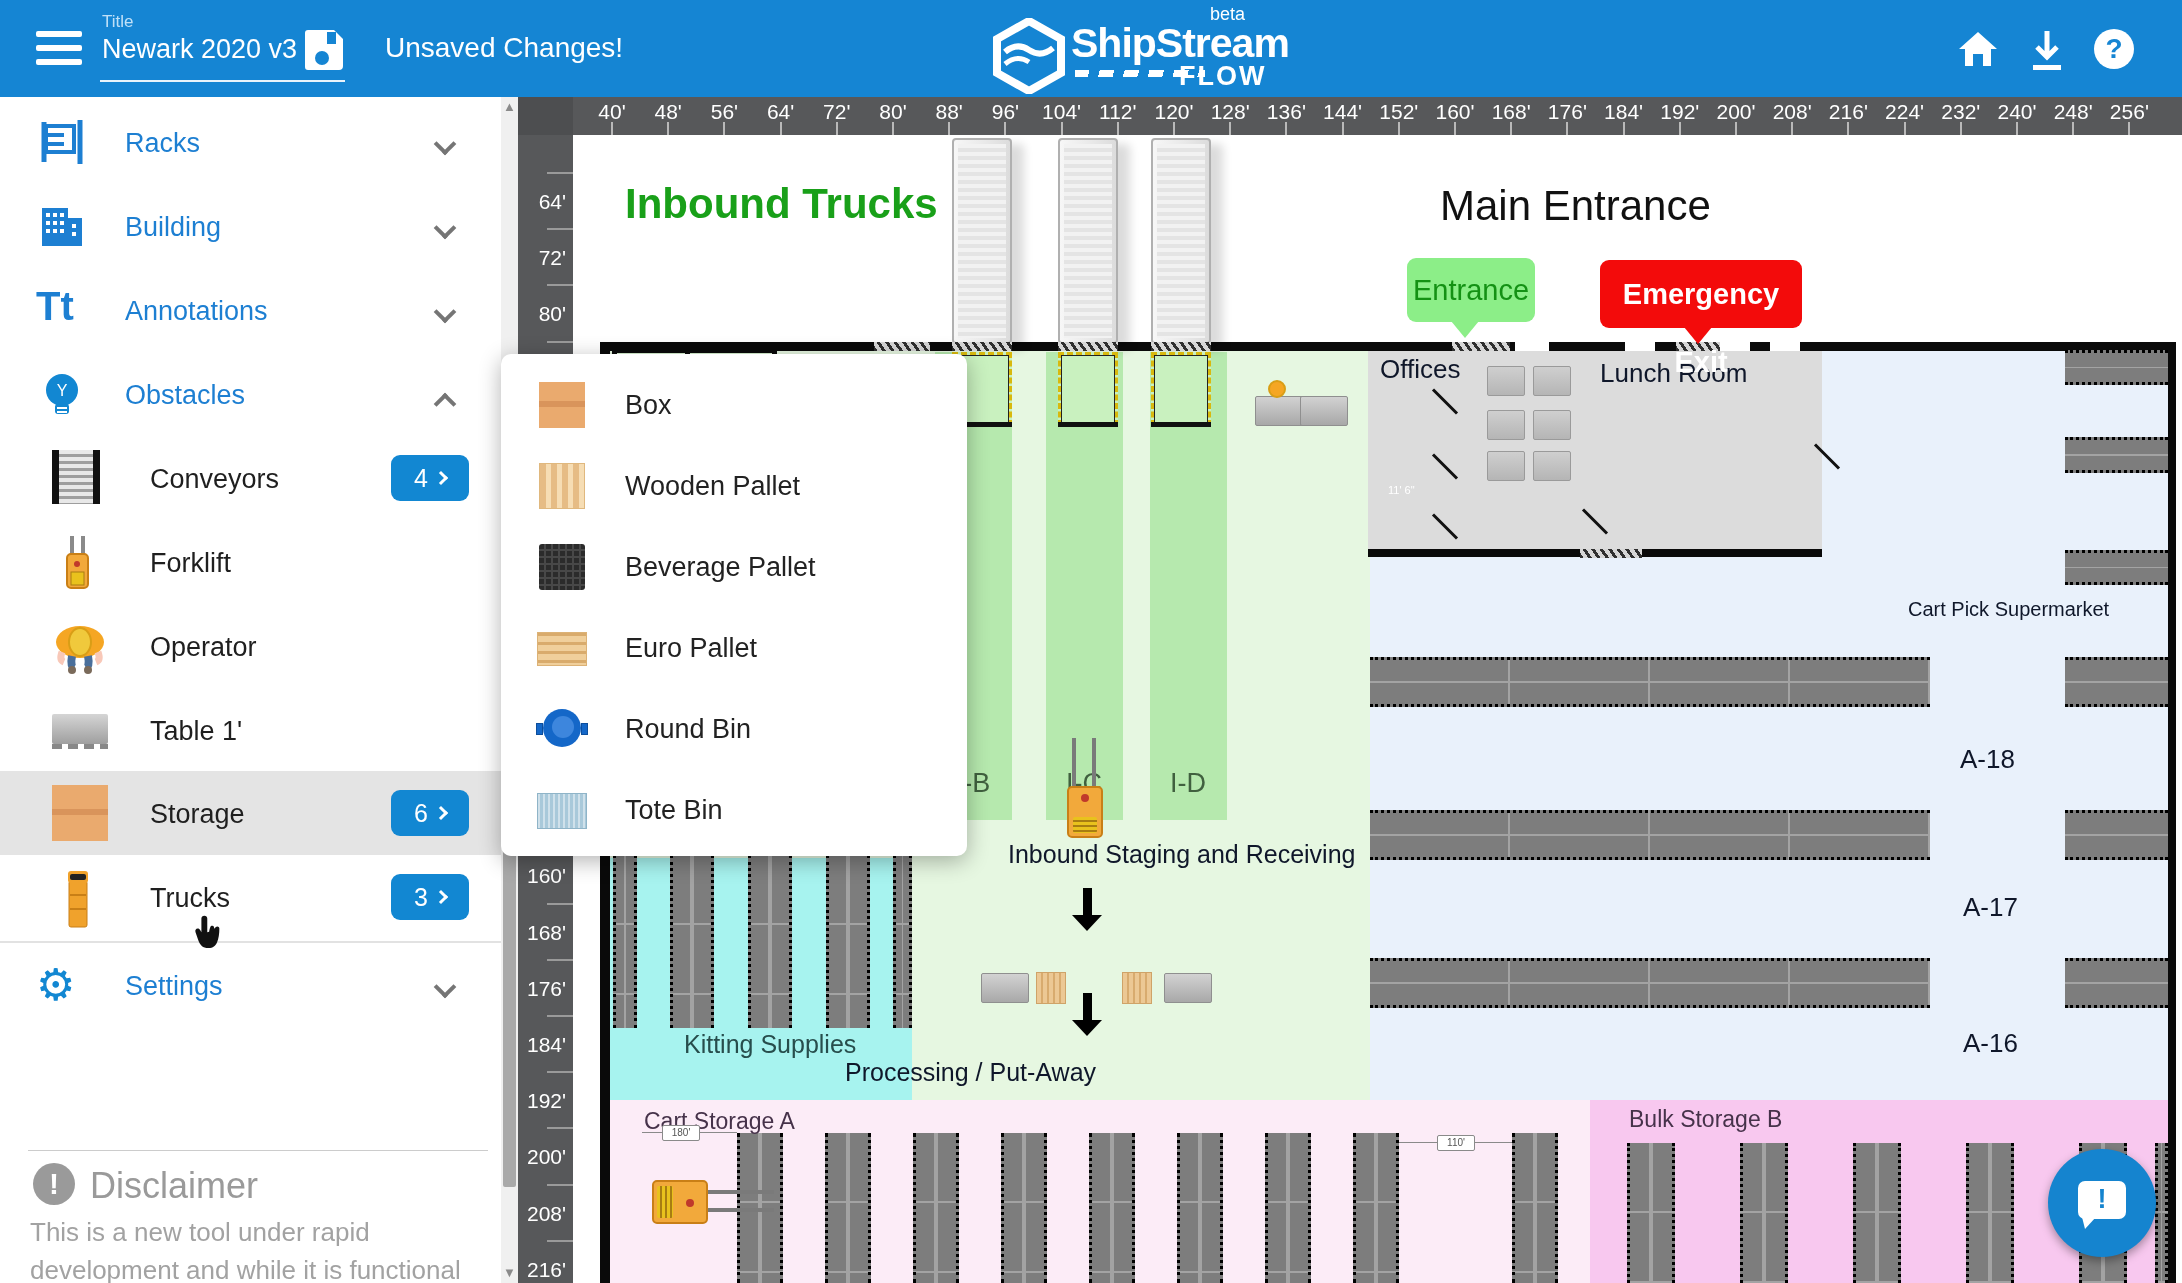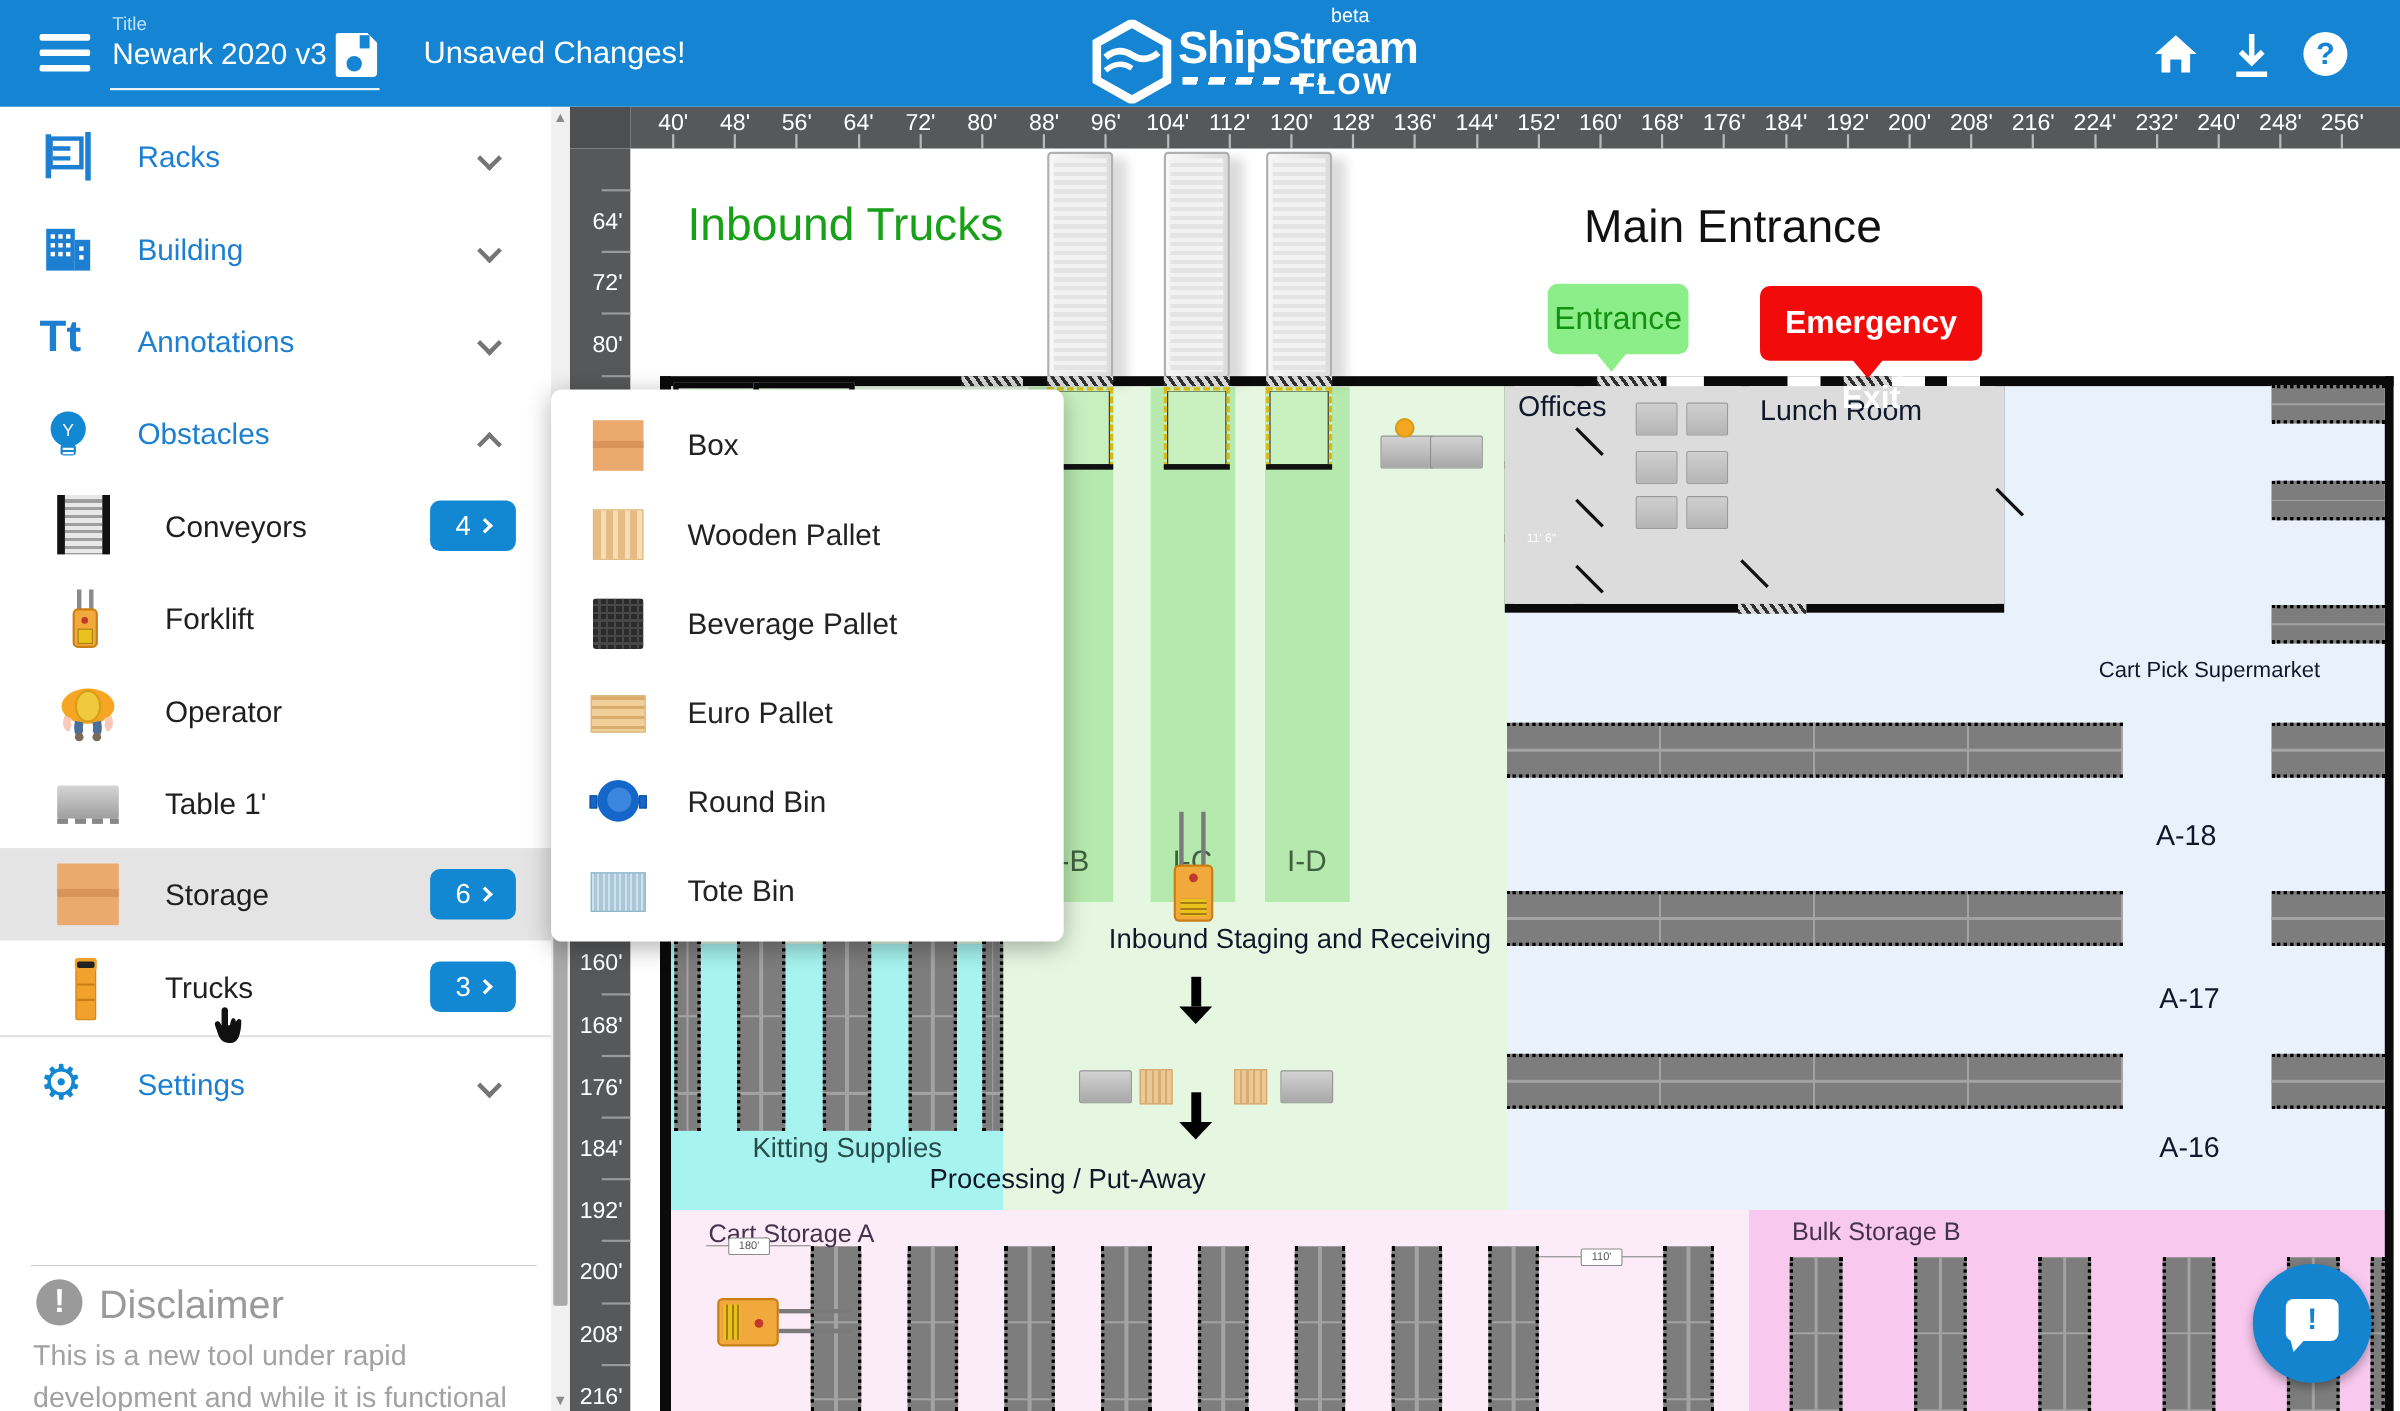--- a/index.html
+++ b/index.html
@@ -471,21 +471,21 @@
 
   <div class="abs" id="canvas" style="left:0;top:0;width:2182px;height:1283px;z-index:1">
 
     <div class="region" style="left:610px;top:350px;width:760px;height:750px;background:#e6f7e1"></div>
     <div class="region" style="left:1822px;top:350px;width:346px;height:755px;background:#e9f1fb"></div>
     <div class="region" style="left:1370px;top:557px;width:452px;height:548px;background:#e9f1fb"></div>
     <div class="region" style="left:610px;top:858px;width:302px;height:242px;background:#a7f3ef"></div>
     <div class="region" style="left:610px;top:1100px;width:980px;height:183px;background:#fcecf7"></div>
     <div class="region" style="left:1590px;top:1100px;width:578px;height:183px;background:#f8c8ef"></div>
 
-    <div class="map-label" style="left:625px;top:180px;font-size:42px;font-weight:400;color:#19a019">Inbound Trucks</div>
+    <div class="map-label" style="left:625px;top:180px;font-size:42px;font-weight:700;color:#19a019">Inbound Trucks</div>
     <div class="map-label" style="left:1440px;top:182px;font-size:42px;color:#111">Main Entrance</div>
 
     <div class="truck" style="left:952px"></div>
     <div class="truck" style="left:1058px"></div>
     <div class="truck" style="left:1151px"></div>
 
     <div class="wall" style="left:600px;top:342px;width:1576px;height:9px"></div>
     <div class="wall" style="left:600px;top:342px;width:10px;height:941px"></div>
     <div class="wall" style="left:2168px;top:342px;width:8px;height:941px"></div>
 

